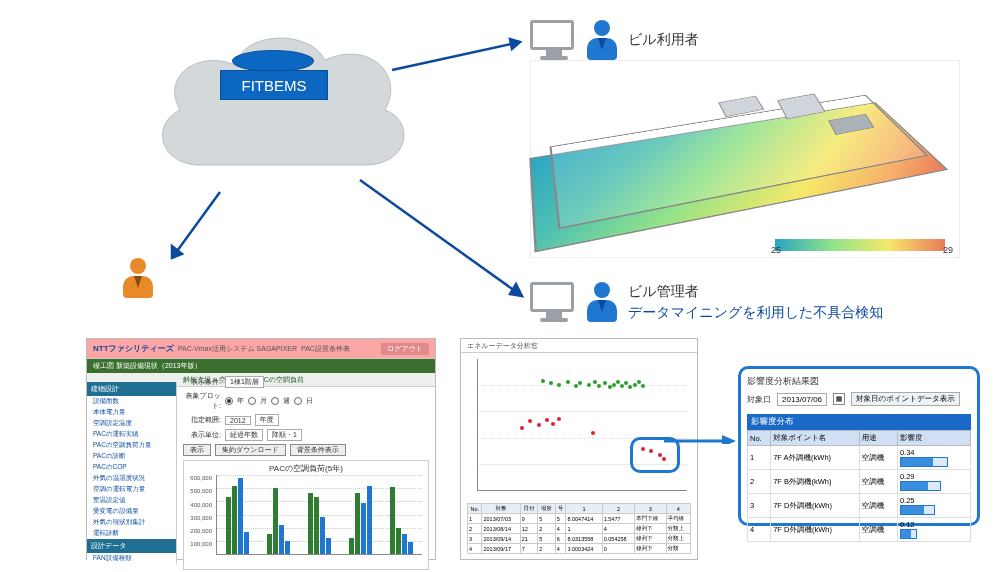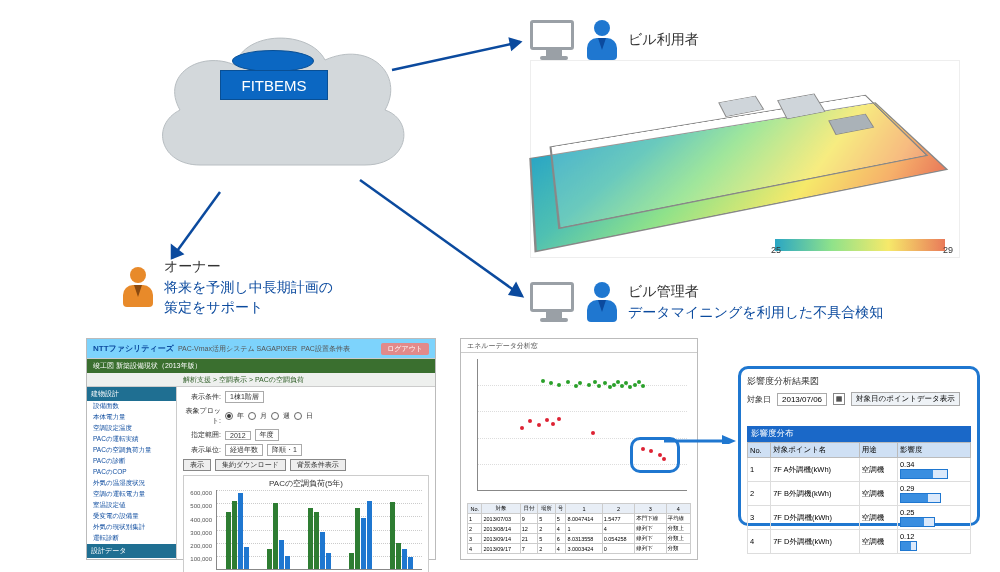--- a/index.html
+++ b/index.html
@@ -139,30 +139,30 @@
   .owner-shot {
     position: absolute;
     left: 86px; top: 338px;
     width: 350px; height: 222px;
     border: 1px solid #bbb;
     background: #fff;
     font-size: 7px;
     color: #333;
   }
   .owner-shot .hdr {
-    height: 20px; background: #7dd3fc; border-bottom: 1px solid #ccc;
+    height: 20px; background: #fca5a5; border-bottom: 1px solid #ccc;
     display: flex; align-items: center; padding: 0 6px; gap: 4px;
   }
   .owner-shot .hdr .logo { color: #0b4a9e; font-weight: bold; font-size: 8px; }
   .owner-shot .hdr .sys { color: #555; font-size: 7px; }
   .owner-shot .hdr .spacer { flex: 1; }
   .owner-shot .hdr .btn { padding: 1px 6px; font-size: 7px; background: #e28a8a; color: #fff; border-radius: 2px; }
   .owner-shot .tabbar { height: 14px; background: #3a6f2f; color: #fff; font-size: 7px; padding-left: 6px; line-height: 14px; }
   .owner-shot .crumb { height: 14px; background: #eef0ee; color: #2a5a22; font-size: 7px; padding-left: 96px; line-height: 14px; border-bottom: 1px solid #ccc; }
-  .owner-shot .body { display: flex; height: calc(100% - 48px); }
+  .owner-shot .body { display: flex; height: calc(100% - 48px); align-items: center; }
   .owner-shot .sidebar { width: 90px; background: #fff; border-right: 1px solid #ccc; overflow: hidden; }
   .owner-shot .sidebar .sh { background: #1f6f92; color: #fff; font-size: 7px; padding: 2px 4px; }
   .owner-shot .sidebar .si { color: #0b4a9e; font-size: 6.5px; padding: 1px 6px; white-space: nowrap; overflow: hidden; }
   .owner-shot .main { flex: 1; padding: 4px 6px; position: relative; }
   .owner-shot .main .row { display: flex; align-items: center; gap: 4px; margin-bottom: 3px; font-size: 7px; }
   .owner-shot .main .row .lab { width: 38px; text-align: right; }
   .owner-shot .main .row .sel { border: 1px solid #aaa; padding: 0 4px; background: #fff; }
   .owner-shot .main .row .radio { width: 8px; height: 8px; border: 1px solid #666; border-radius: 50%; display: inline-block; }
   .owner-shot .main .row .radio.on::after { content: ""; display: block; width: 4px; height: 4px; background: #333; border-radius: 50%; margin: 1px; }
   .owner-shot .main .row .bt { border: 1px solid #888; background: #eee; padding: 0 6px; }
@@ -214,21 +214,21 @@
     position: absolute;
     left: 738px; top: 366px;
     width: 242px; height: 160px;
     border: 3px solid #1f77d0;
     border-radius: 10px;
     background: #fff;
     padding: 6px;
     font-size: 8px;
   }
   .admin-detail .title { font-size: 9px; color: #333; margin-bottom: 4px; }
-  .admin-detail .row1 { display: flex; align-items: center; gap: 6px; margin-bottom: 20px; }
+  .admin-detail .row1 { display: flex; align-items: center; gap: 6px; margin-bottom: 8px; }
   .admin-detail .row1 .lab { color: #333; }
   .admin-detail .row1 .date { border: 1px solid #aaa; padding: 1px 4px; font-size: 8px; }
   .admin-detail .row1 .cal { width: 12px; height: 12px; border: 1px solid #888; font-size: 7px; text-align: center; line-height: 10px; }
   .admin-detail .row1 .btn { background: #eef2f6; border: 1px solid #aaa; padding: 1px 4px; font-size: 7.5px; }
   .admin-detail .sect { background: #1a68c8; color: #fff; font-size: 8.5px; padding: 2px 4px; }
   .admin-detail table { width: 100%; border-collapse: collapse; font-size: 7.5px; }
   .admin-detail th { background: #cfe0f4; border: 1px solid #bbb; padding: 2px; font-weight: normal; text-align: left; }
   .admin-detail td { border: 1px solid #ddd; padding: 2px; }
   .admin-detail .spark { height: 10px; background: linear-gradient(90deg, #3a8ee0 70%, #dbe9fb 70%); border: 1px solid #1f77d0; }
 
@@ -292,27 +292,20 @@
   <div class="legmax">29</div>
 </div>
 
 <div class="persona owner-persona">
   <div class="icons">
     <div class="person-icon person-orange">
       <div class="head"></div>
         <div class="body">
           <div class="tie"></div>
         </div>
-    </div>
-  </div>
-  <div class="persona-text">
-    <div class="role">オーナー</div>
-    <div class="desc">
-      <span>将来を予測し中長期計画の</span><br>
-      <span>策定をサポート</span>
     </div>
   </div>
 </div>
 
 <div class="owner-shot">
   <div class="hdr">
     <span class="logo">NTTファシリティーズ</span>
     <span class="sys">PAC-Vmax活用システム
 SAGAPIXER</span>
     <span class="sys">PAC設置条件表</span>

